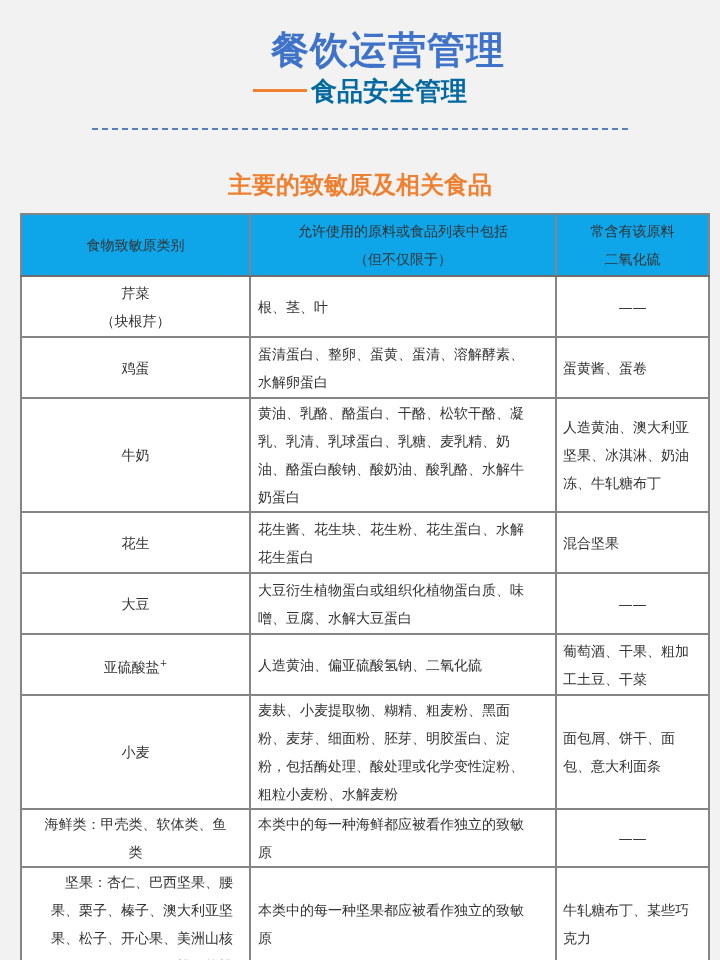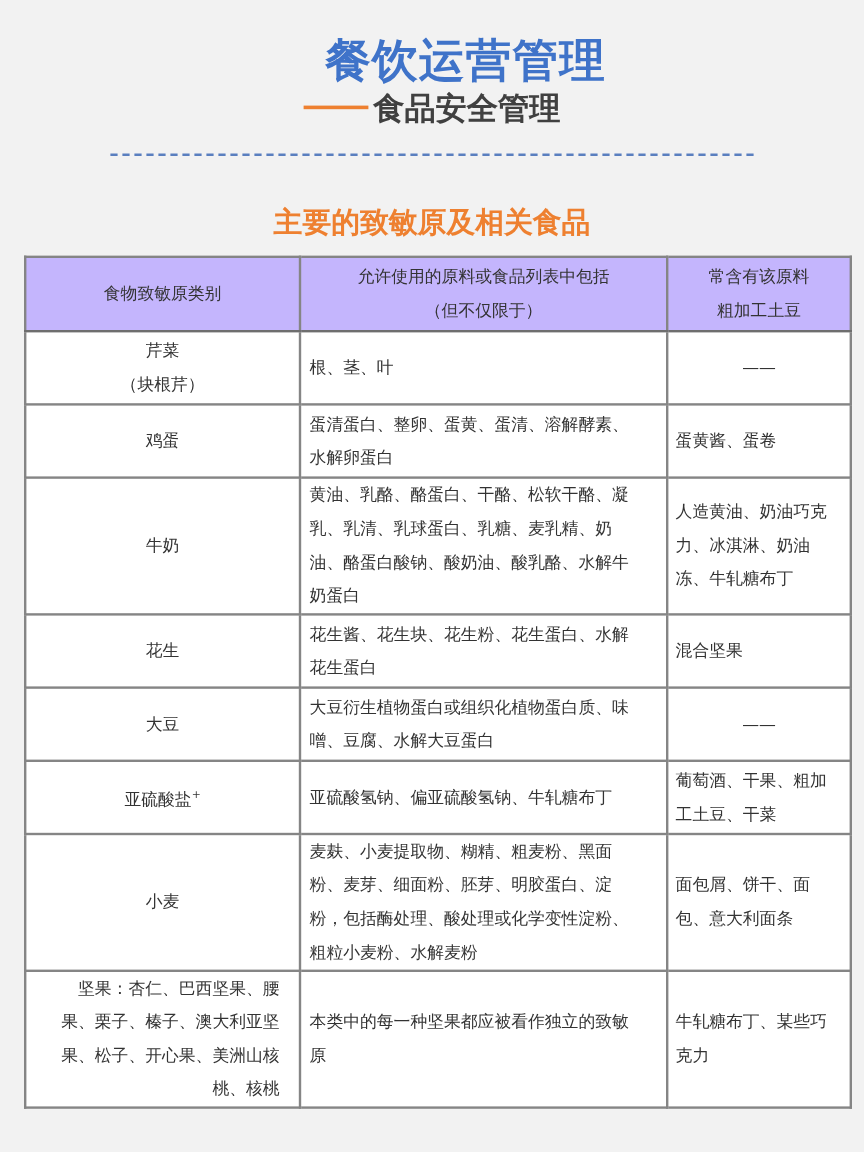--- a/index.html
+++ b/index.html
@@ -14,21 +14,21 @@
       text-align: center;
       font-family: "DejaVu Sans", "Liberation Sans", sans-serif;
       font-weight: bold; font-size: 38px; letter-spacing: 1px;
       color: #3f73c9; line-height: 48px; padding-left: 28px;
     }
     .title-sub {
       position: absolute; left: 0; width: 720px; top: 74px;
       text-align: center;
       font-family: "DejaVu Sans", "Liberation Sans", sans-serif;
       font-weight: bold; font-size: 26px;
-      color: #404040; line-height: 34px;
+      color: #0369a1; line-height: 34px;
     }
     .title-sub .dash {
       display: inline-block; width: 54px; height: 3px; background: #ee8030;
       vertical-align: middle; margin-right: 4px; position: relative; top: -2px;
     }
     .divider {
       position: absolute; left: 92px; top: 128px; width: 536px; height: 0;
       border-top: 2px dashed #5a7fbf;
     }
     .section-title {
@@ -46,21 +46,21 @@
       font-size: 14px; color: #333333;
       table-layout: fixed;
     }
     table.allergen th, table.allergen td {
       border: 2px solid #858585;
       vertical-align: middle;
       line-height: 28px;
       font-weight: normal;
     }
     table.allergen thead th {
-      background: #c4b5fd;
+      background: #0ea5e9;
       text-align: center;
       border-bottom: 2px solid #6e6e6e;
     }
     col.c1 { width: 229px; }
     col.c2 { width: 306px; }
     col.c3 { width: 153px; }
     td.cat { text-align: center; padding: 0 16px; }
     td.cat.left { text-align: right; }
     td.ing { text-align: left; padding: 0 18px 0 7px; }
     td.ex { text-align: left; padding: 0 6px; }
@@ -78,58 +78,63 @@
 <table class="allergen">
   <colgroup>
       <col class="c1">
       <col class="c2">
       <col class="c3">
     </colgroup>
   <thead>
     <tr style="height:62px">
       <th><span>食物致敏原类别</span></th>
       <th><span>允许使用的原料或食品列表中包括</span><br><span>（但不仅限于）</span></th>
-      <th><span>常含有该原料</span><br><span>粗加工土豆</span></th>
+      <th><span>常含有该原料</span><br><span>二氧化硫</span></th>
     </tr>
   </thead>
   <tbody>
     <tr style="height:61px">
       <td class="cat"><span>芹菜</span><br><span>（块根芹）</span></td>
       <td class="ing">根、茎、叶</td>
       <td class="ex dash">——</td>
     </tr>
     <tr style="height:61px">
       <td class="cat">鸡蛋</td>
       <td class="ing">蛋清蛋白、整卵、蛋黄、蛋清、溶解酵素、水解卵蛋白</td>
       <td class="ex">蛋黄酱、蛋卷</td>
     </tr>
     <tr style="height:85px">
       <td class="cat">牛奶</td>
       <td class="ing">黄油、乳酪、酪蛋白、干酪、松软干酪、凝乳、乳清、乳球蛋白、乳糖、麦乳精、奶油、酪蛋白酸钠、酸奶油、酸乳酪、水解牛奶蛋白</td>
-      <td class="ex">人造黄油、奶油巧克力、冰淇淋、奶油冻、牛轧糖布丁</td>
+      <td class="ex">人造黄油、澳大利亚坚果、冰淇淋、奶油冻、牛轧糖布丁</td>
     </tr>
     <tr style="height:61px">
       <td class="cat">花生</td>
       <td class="ing">花生酱、花生块、花生粉、花生蛋白、水解花生蛋白</td>
       <td class="ex">混合坚果</td>
     </tr>
     <tr style="height:61px">
       <td class="cat">大豆</td>
       <td class="ing">大豆衍生植物蛋白或组织化植物蛋白质、味噌、豆腐、水解大豆蛋白</td>
       <td class="ex dash">——</td>
     </tr>
     <tr style="height:61px">
       <td class="cat"><span>亚硫酸盐</span><sup>+</sup></td>
-      <td class="ing">亚硫酸氢钠、偏亚硫酸氢钠、牛轧糖布丁</td>
+      <td class="ing">人造黄油、偏亚硫酸氢钠、二氧化硫</td>
       <td class="ex">葡萄酒、干果、粗加工土豆、干菜</td>
     </tr>
     <tr style="height:109px">
       <td class="cat">小麦</td>
       <td class="ing">麦麸、小麦提取物、糊精、粗麦粉、黑面粉、麦芽、细面粉、胚芽、明胶蛋白、淀粉，包括酶处理、酸处理或化学变性淀粉、粗粒小麦粉、水解麦粉</td>
       <td class="ex">面包屑、饼干、面包、意大利面条</td>
+    </tr>
+    <tr style="height:38px">
+      <td class="cat">海鲜类：甲壳类、软体类、鱼类</td>
+      <td class="ing">本类中的每一种海鲜都应被看作独立的致敏原</td>
+      <td class="ex dash">——</td>
     </tr>
     <tr style="height:84px">
       <td class="cat left">坚果：杏仁、巴西坚果、腰果、栗子、榛子、澳大利亚坚果、松子、开心果、美洲山核桃、核桃</td>
       <td class="ing">本类中的每一种坚果都应被看作独立的致敏原</td>
       <td class="ex">牛轧糖布丁、某些巧克力</td>
     </tr>
   </tbody>
 </table>
 
 </body></html>

